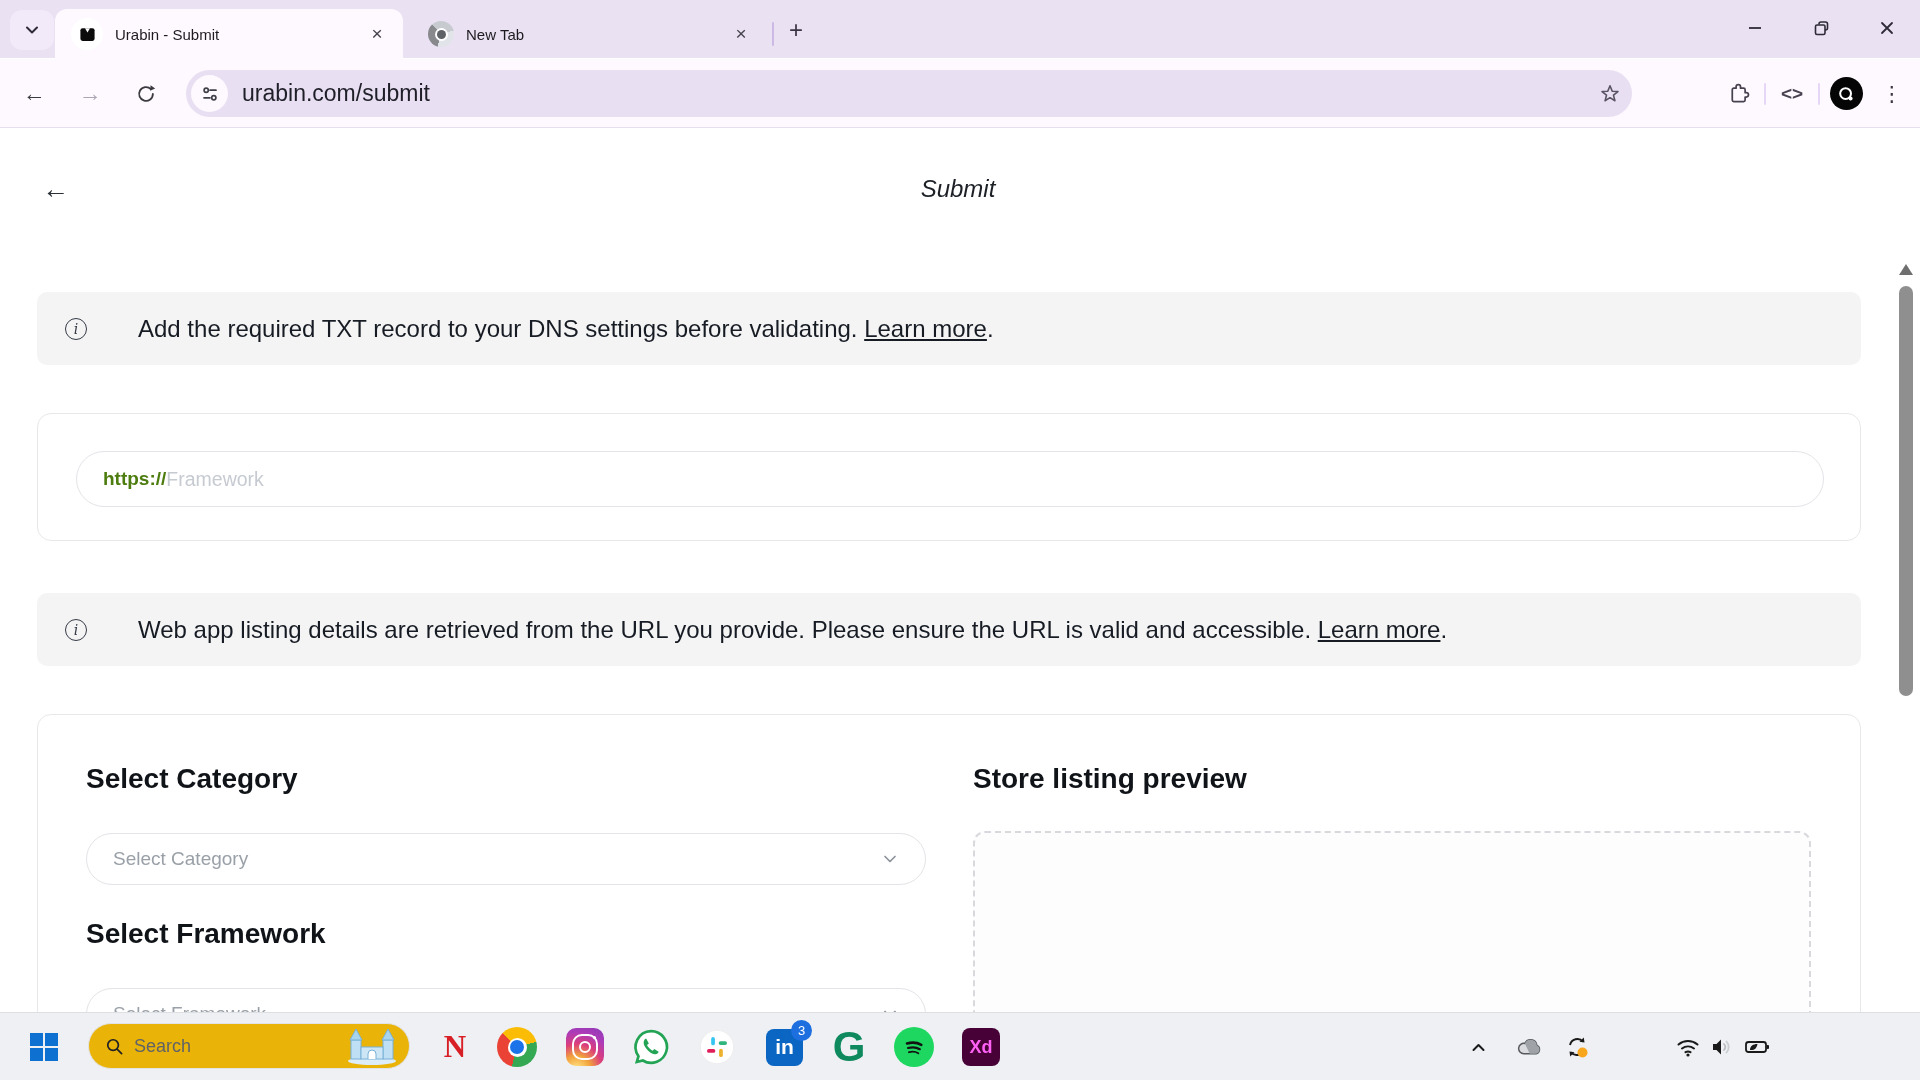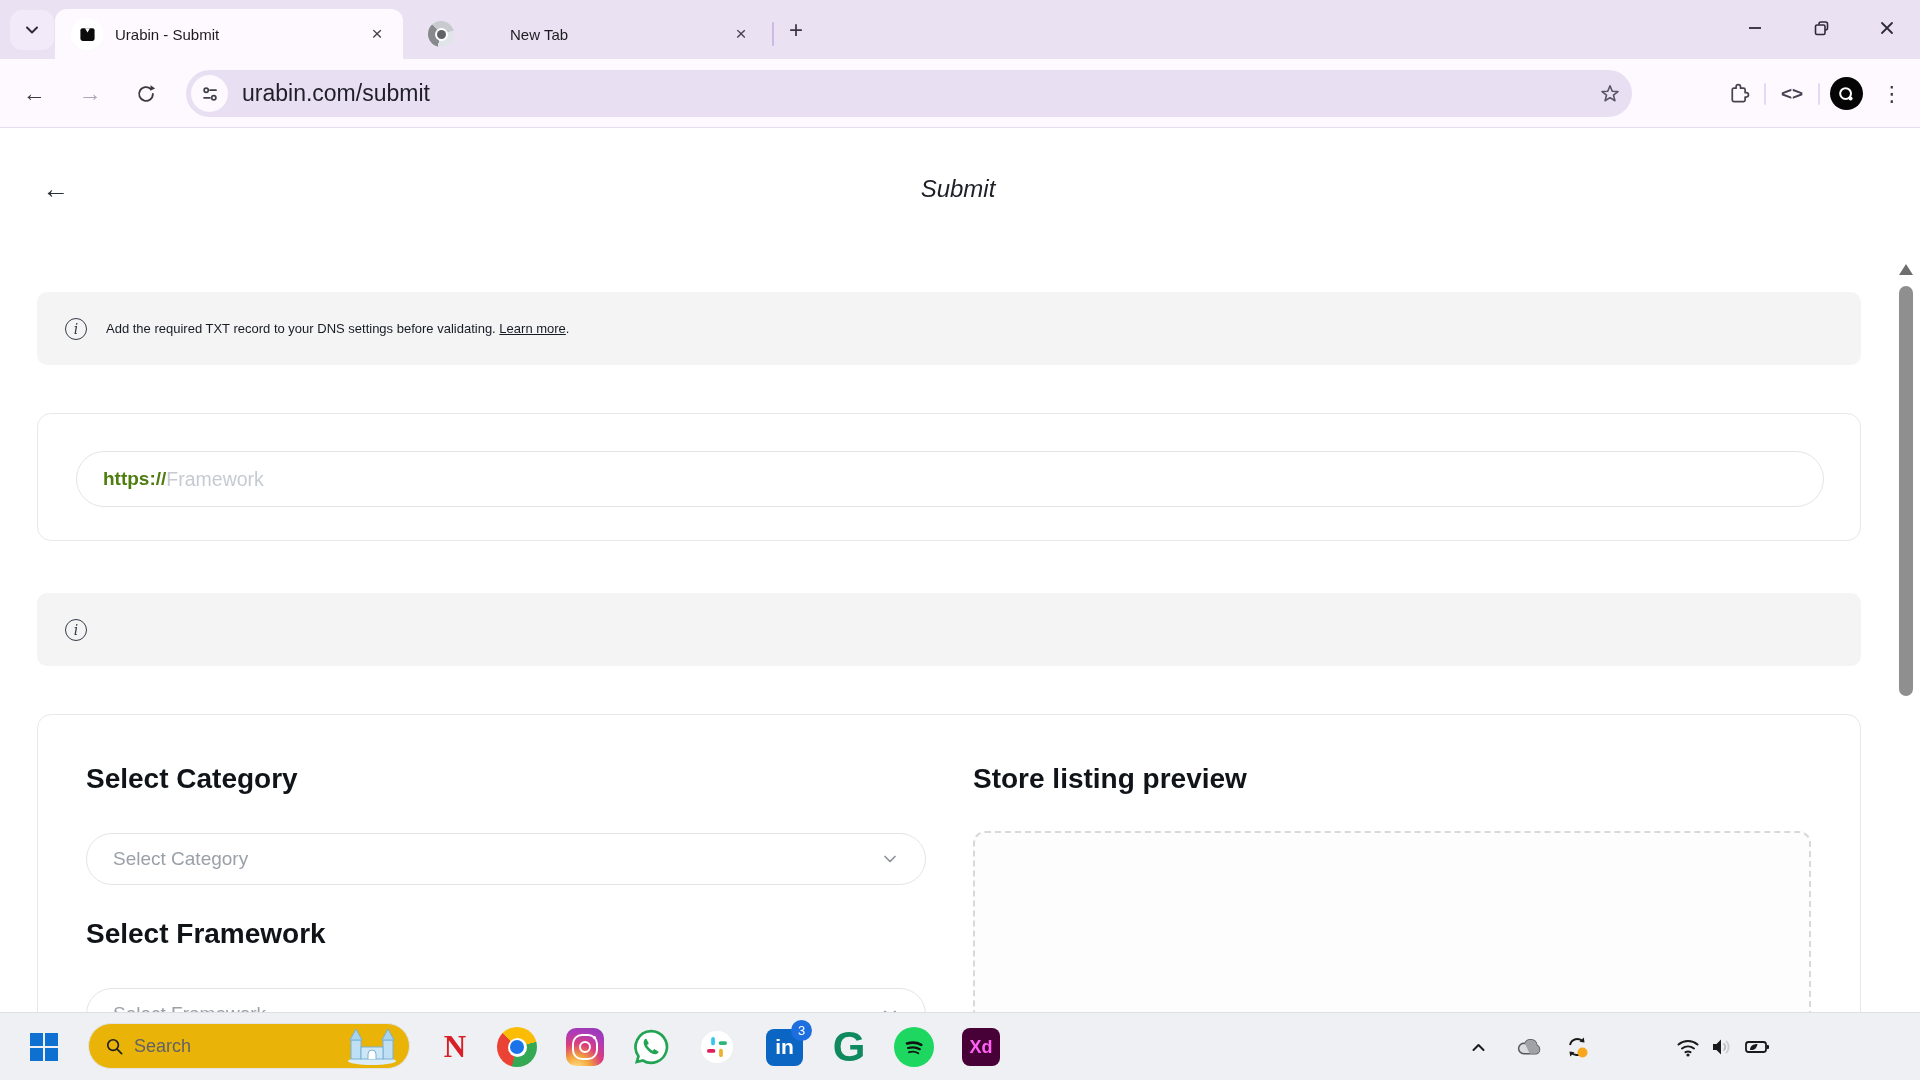--- a/index.html
+++ b/index.html
@@ -1,32 +1,32 @@
 <!DOCTYPE html>
 <html><head>
 <meta charset="utf-8">
 <style>
   * { margin:0; padding:0; box-sizing:border-box; }
   html,body { width:1920px; height:1080px; overflow:hidden; }
   body { font-family:"Liberation Sans","DejaVu Sans",sans-serif; }
   .screen { position:relative; width:1920px; height:1080px; background:#fff; overflow:hidden; }
 
   
-  .tabstrip { position:absolute; left:0; top:0; width:1920px; height:70px; background:#eae1f3; }
+  .tabstrip { position:absolute; left:0; top:0; width:1920px; height:58px; background:#eae1f3; }
   .tabsearch { position:absolute; left:10px; top:10px; width:44px; height:40px; border-radius:12px;
     background:#f2eaf9; display:flex; align-items:center; justify-content:center; cursor:pointer; }
   .tab-active { position:absolute; left:55px; top:9px; width:348px; height:50px; background:#fdf9fe;
     border-radius:12px 12px 0 0; display:flex; align-items:center; padding:0 14px 0 16px; }
   .favicon-circle { width:32px; height:32px; border-radius:50%; background:#fff; display:flex;
     align-items:center; justify-content:center; flex:0 0 auto; }
   .tab-title { font-size:15px; color:#1d1b20; margin-left:12px; flex:1; white-space:nowrap; overflow:hidden; }
   .tab-close { width:24px; height:24px; border-radius:50%; display:flex; align-items:center;
     justify-content:center; font-size:19px; color:#47434e; cursor:pointer; }
   .tab-inactive { position:absolute; left:412px; top:9px; width:355px; height:50px; display:flex;
-    align-items:center; padding:0 14px 0 16px; border-radius:12px;gap:44px; }
+    align-items:center; padding:0 14px 0 16px; border-radius:12px; }
   .tab-divider { position:absolute; left:772px; top:22px; width:2px; height:24px; background:#cdb9e6; border-radius:1px; }
   .newtab-btn { position:absolute; left:780px; top:16px; width:32px; height:28px; display:flex; align-items:center;
     justify-content:center; font-size:24px; color:#3a3544; cursor:pointer; }
   .win-controls { position:absolute; right:0; top:0; height:56px; display:flex; align-items:center; }
   .win-btn { width:66px; height:56px; display:flex; align-items:center; justify-content:center; color:#2f2a37; cursor:pointer; }
 
   
   .toolbar { position:absolute; left:0; top:59px; width:1920px; height:69px; background:#fdf9fe;
     border-bottom:1px solid #e6ddee; }
   .nav-ico { position:absolute; top:0; height:69px; display:flex; align-items:center; justify-content:center;
@@ -45,21 +45,21 @@
 
   
   .content { position:absolute; left:0; top:128px; width:1920px; height:884px; background:#fff; overflow:hidden; }
   .page-back { position:absolute; left:42px; top:48px; font-size:27px; color:#2b2f36; cursor:pointer; line-height:1; }
   .page-title { position:absolute; left:12px; top:47px; width:1892px; text-align:center; font-size:24px; color:#1d2127;font-style:italic; }
   .notice { position:absolute; left:37px; width:1824px; height:73px; background:#f4f4f5; border-radius:10px;
     display:flex; align-items:center; padding:0 28px; gap:19px; }
   .info-ico { width:22px; height:22px; border-radius:50%; border:1.7px solid #343b46; color:#343b46;
     display:flex; align-items:center; justify-content:center; font-family:"DejaVu Serif",serif;
     font-size:14px; font-style:italic; flex:0 0 auto; }
-  .notice-text { font-size:13px; color:#171c24; }
+  .notice-text { font-size:24px; color:#171c24;margin-left:32px; }
   .notice-text a { color:#171c24; text-decoration:underline; cursor:pointer; }
   .url-card { position:absolute; left:37px; top:285px; width:1824px; height:128px; border:1px solid #e7e8ea;
     border-radius:14px; background:#fff; }
   .url-input-wrap { position:absolute; left:38px; top:37px; width:1748px; height:56px; border:1px solid #e3e4e8;
     border-radius:28px; display:flex; align-items:center; padding:0 26px; }
   .proto { font-size:19px; font-weight:bold; color:#4d7c0f; flex:0 0 auto; }
   .url-input { border:none; outline:none; flex:1; font-size:19px; color:#333; margin-left:8px;
     font-family:"Liberation Sans","DejaVu Sans",sans-serif; background:transparent; }
   .url-input::placeholder { color:#a3a8b0; }
   .validate { font-size:19.5px; color:#c6cad1; flex:0 0 auto; cursor:pointer; }
@@ -232,20 +232,24 @@
 
     <div class="url-card">
       <div class="url-input-wrap">
         <span class="proto">https://</span>
         <span class="validate">Framework</span>
       </div>
     </div>
 
     <div class="notice" style="top:465px;">
       <span class="info-ico">i</span>
+      <span class="notice-text">
+        <span>Web app listing details are retrieved from the URL you provide. Please ensure the URL is valid and accessible.</span>
+        <a>Learn more</a><span>.</span>
+      </span>
     </div>
 
     <div class="form-card">
       <div class="h-label" style="left:48px;top:48px;">Select Category</div>
       <div class="sel" style="top:118px;">
         <span class="sel-text">Select Category</span>
         <svg width="18" height="18" viewBox="0 0 18 18">
             <path d="M4 6.5l5 5 5-5" fill="none" stroke="#8d939b" stroke-width="1.7" stroke-linecap="round" stroke-linejoin="round"></path>
           </svg>
       </div>

